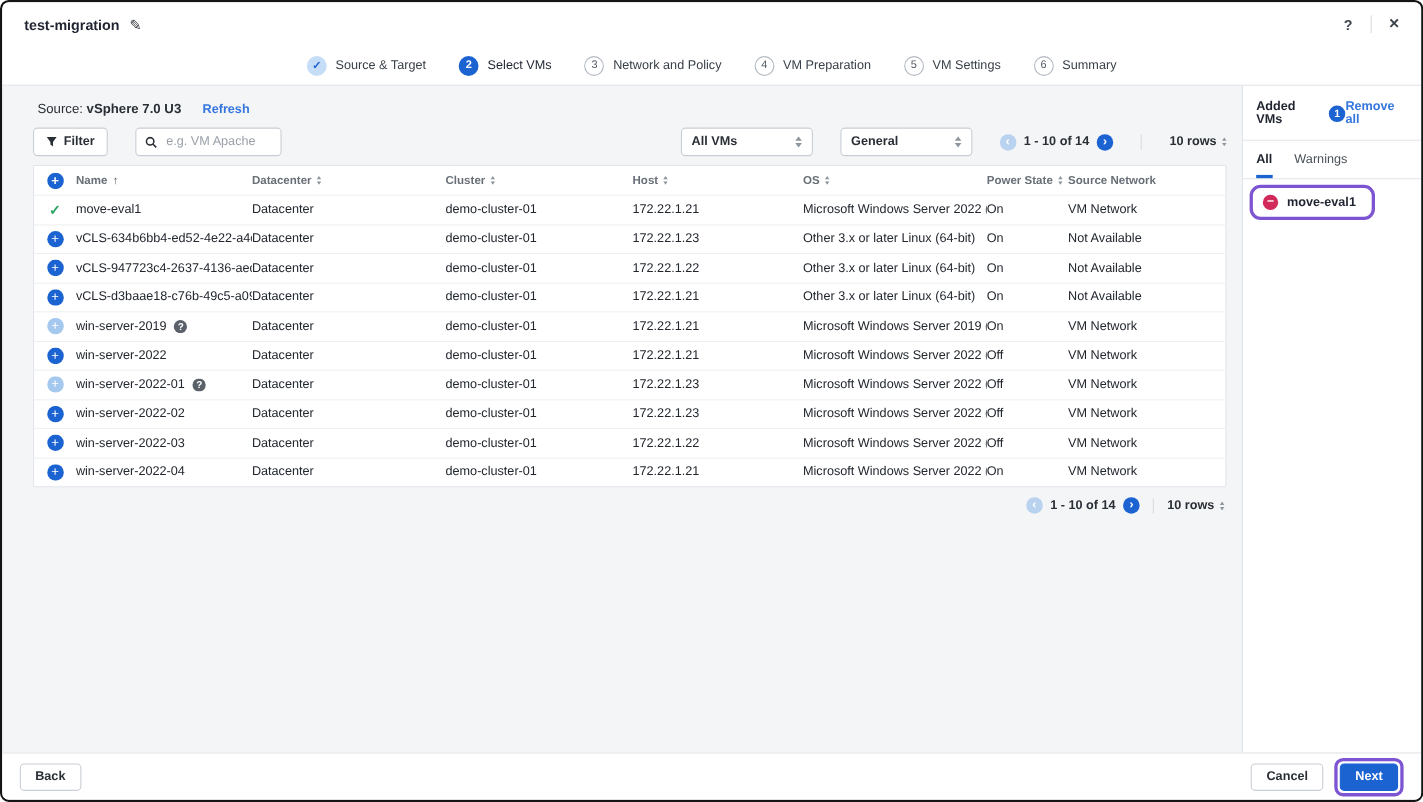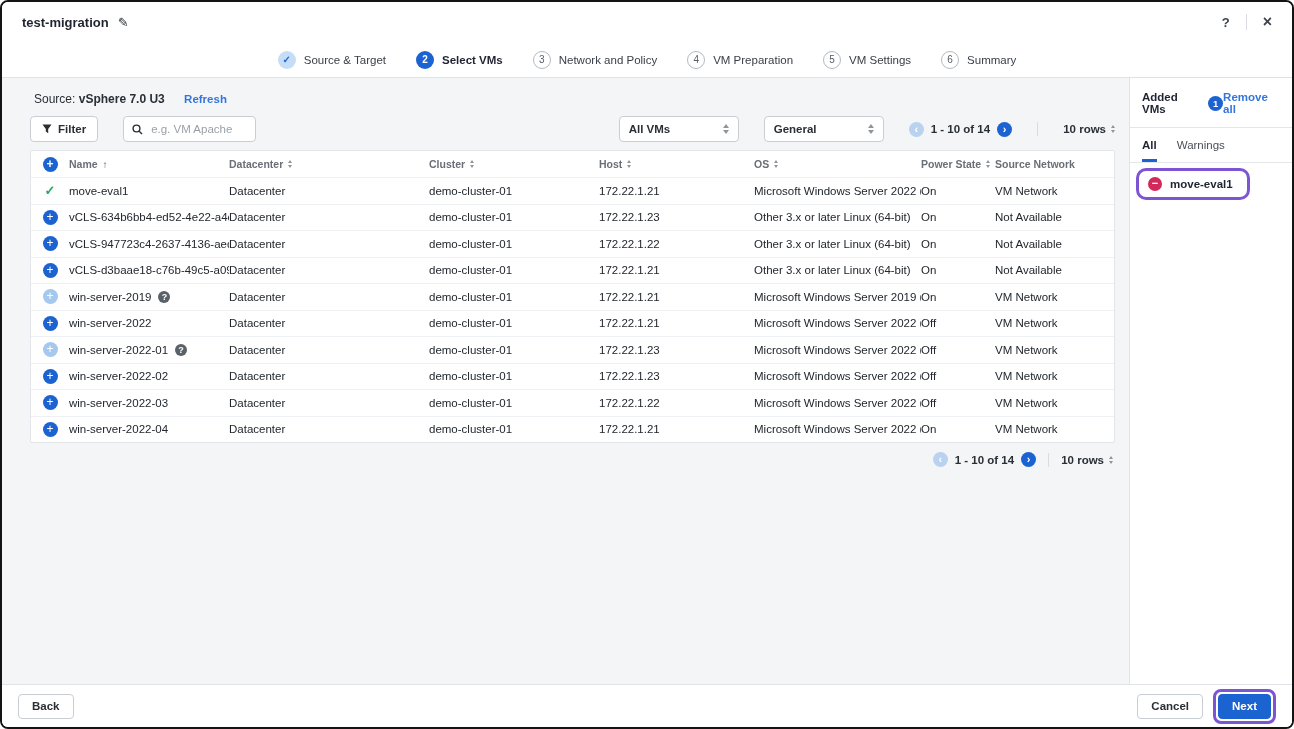--- a/index.html
+++ b/index.html
@@ -24,21 +24,21 @@
   .stepperbar { height:36px; flex:0 0 auto; display:flex; align-items:center;
     justify-content:center; border-bottom:1px solid #dfe2e6; background:#fff; }
   .stepper { display:flex; align-items:center; gap:30px; }
   .step { display:flex; align-items:center; gap:8px; cursor:pointer; }
   .step-circle { width:18px; height:18px; border-radius:50%; display:flex;
     align-items:center; justify-content:center; font-size:10px; }
   .step.done .step-circle { background:#c6ddf8; color:#1c63d2; font-weight:bold; }
   .step.active .step-circle { background:#1c63d2; color:#fff; font-weight:bold; }
   .step.todo .step-circle { background:#fff; border:1px solid #b3bac2; color:#555c66; }
   .step-label { font-size:11.5px; color:#3a4049; }
-  .step.active .step-label { font-weight:bold; color:#1f2430; }
+  .step.active .step-label { font-weight:normal; color:#1f2430; }
 
   
   .content { flex:1; display:flex; background:#f4f5f7; overflow:hidden; }
   .main { flex:1; padding:8px 14px 0 28px; min-width:0; }
 
   .source-row { font-size:12px; color:#2a2f36; margin:6px 4px 10px 4px; }
   .source-val { font-weight:bold; }
   .link { color:#3576dd; font-weight:bold; font-size:11.5px; cursor:pointer;
     text-decoration:none; margin-left:16px; }
 
@@ -76,21 +76,21 @@
   
   .table { background:#fff; border:1px solid #e2e5e9; border-radius:2px; }
   .tr { display:flex; align-items:center; height:26.5px; border-top:1px solid #eef0f3; }
   .tr.thead { border-top:none; height:26px; }
   .td { padding-right:8px; font-size:11.5px; color:#22272e; white-space:nowrap;
     overflow:hidden; text-overflow:ellipsis; display:flex; align-items:center; gap:5px; }
   .thead .td { font-size:10.5px; color:#696f77; font-weight:bold; }
   .col-add { width:38px; justify-content:center; padding-right:0; flex:0 0 auto; }
   .col-name { width:160px; flex:0 0 auto; }
   .col-dc { width:176px; flex:0 0 auto; }
-  .col-cluster { width:170px; flex:0 0 auto;margin-left:24px; }
+  .col-cluster { width:170px; flex:0 0 auto; }
   .col-host { width:155px; flex:0 0 auto; }
   .col-os { width:167px; flex:0 0 auto; }
   .col-power { width:74px; flex:0 0 auto; }
   .col-net { flex:1; }
   .addbtn { width:15px; height:15px; border-radius:50%; background:#1c63d2; color:#fff;
     display:inline-flex; align-items:center; justify-content:center; font-size:12px;
     line-height:1; cursor:pointer; padding-bottom:1px; }
   .addbtn.disabled { background:#a5c8ef; }
   .addbtn.added { background:transparent; color:#2fa566; font-weight:bold; font-size:13px; }
   .sortasc { font-size:10px; color:#4a5058; }

